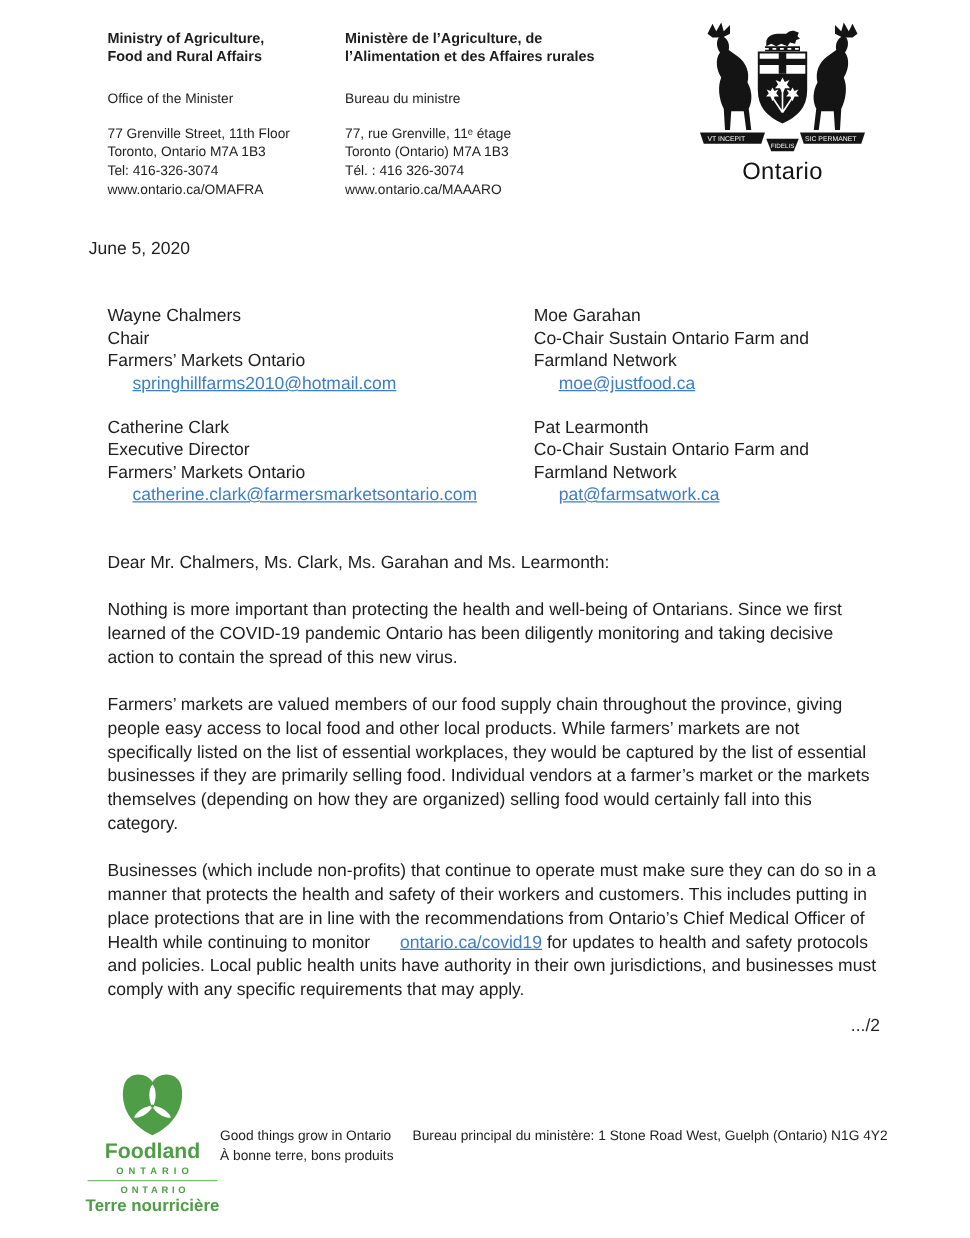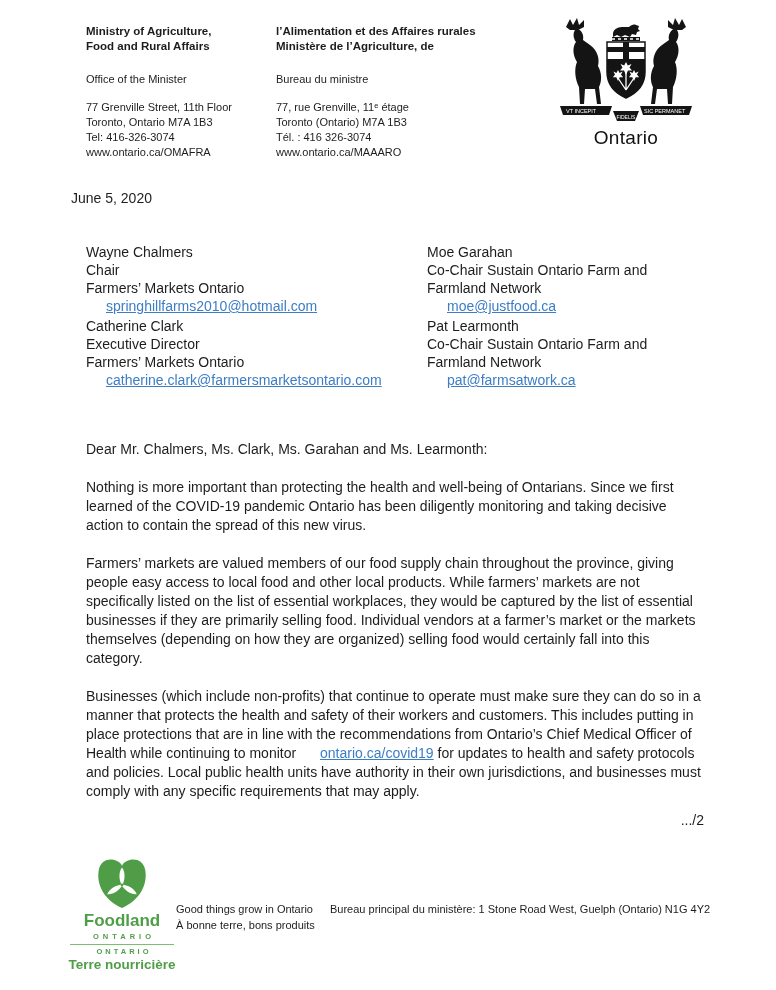--- a/index.html
+++ b/index.html
@@ -17,21 +17,21 @@
   .lh-addr { margin-top:13px; }
   .arms { position:absolute; left:552px; top:14px; width:148px; text-align:center; }
   .arms svg { display:block; margin:0 auto; }
   .arms-wordmark { font-size:19px; font-weight:500; letter-spacing:.3px; color:#111; margin-top:1px; }
   .arms text { font-family:"Liberation Sans", sans-serif; fill:#fff; }
   
   .date { position:absolute; left:71px; top:190px; font-size:14px; }
   
   .recipients {
     position:absolute; left:86px; top:243px; width:618px;
-    display:grid; grid-template-columns:341px 1fr; row-gap:2px;
+    display:grid; grid-template-columns:341px 1fr; row-gap:17px;
     font-size:14px; line-height:18px;
   }
   a.link { color:#3c7dc6; text-decoration:underline; cursor:pointer;margin-left:20px; }
   
   .letter-body { position:absolute; left:86px; top:440px; width:620px; font-size:14px; line-height:19px; }
   .letter-body p { margin-bottom:19px; }
   .page-marker { position:absolute; left:86px; top:812px; width:618px; text-align:right; font-size:14px; }
   
   .foodland { position:absolute; left:58px; top:856px; width:128px; text-align:center; color:#4f9e47; }
   .foodland svg { display:block; margin:0 auto; }
@@ -57,22 +57,22 @@
     <div class="lh-addr">
       <div>77 Grenville Street, 11th Floor</div>
       <div>Toronto, Ontario M7A 1B3</div>
       <div>Tel: 416-326-3074</div>
       <div>www.ontario.ca/OMAFRA</div>
     </div>
   </div>
 
   <div class="lh lh-fr">
     <div class="lh-name">
+      <div>Ministère de l’Agriculture, de</div>
       <div>l’Alimentation et des Affaires rurales</div>
-      <div>Ministère de l’Agriculture, de</div>
     </div>
     <div class="lh-office">Bureau du ministre</div>
     <div class="lh-addr">
       <div>77, rue Grenville, 11ᵉ étage</div>
       <div>Toronto (Ontario) M7A 1B3</div>
       <div>Tél. : 416 326-3074</div>
       <div>www.ontario.ca/MAAARO</div>
     </div>
   </div>
 

